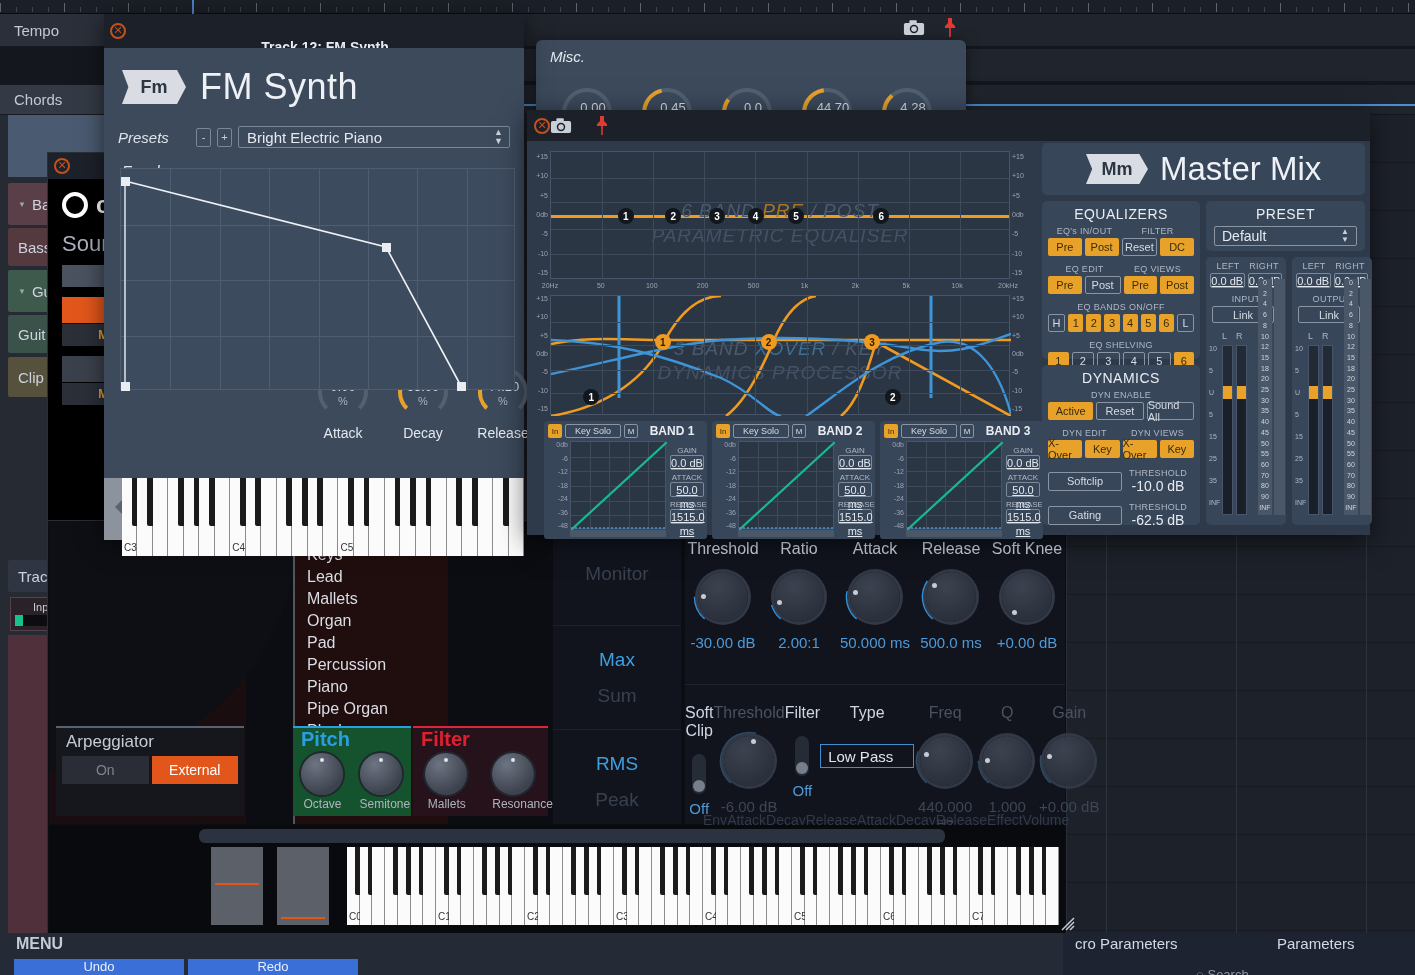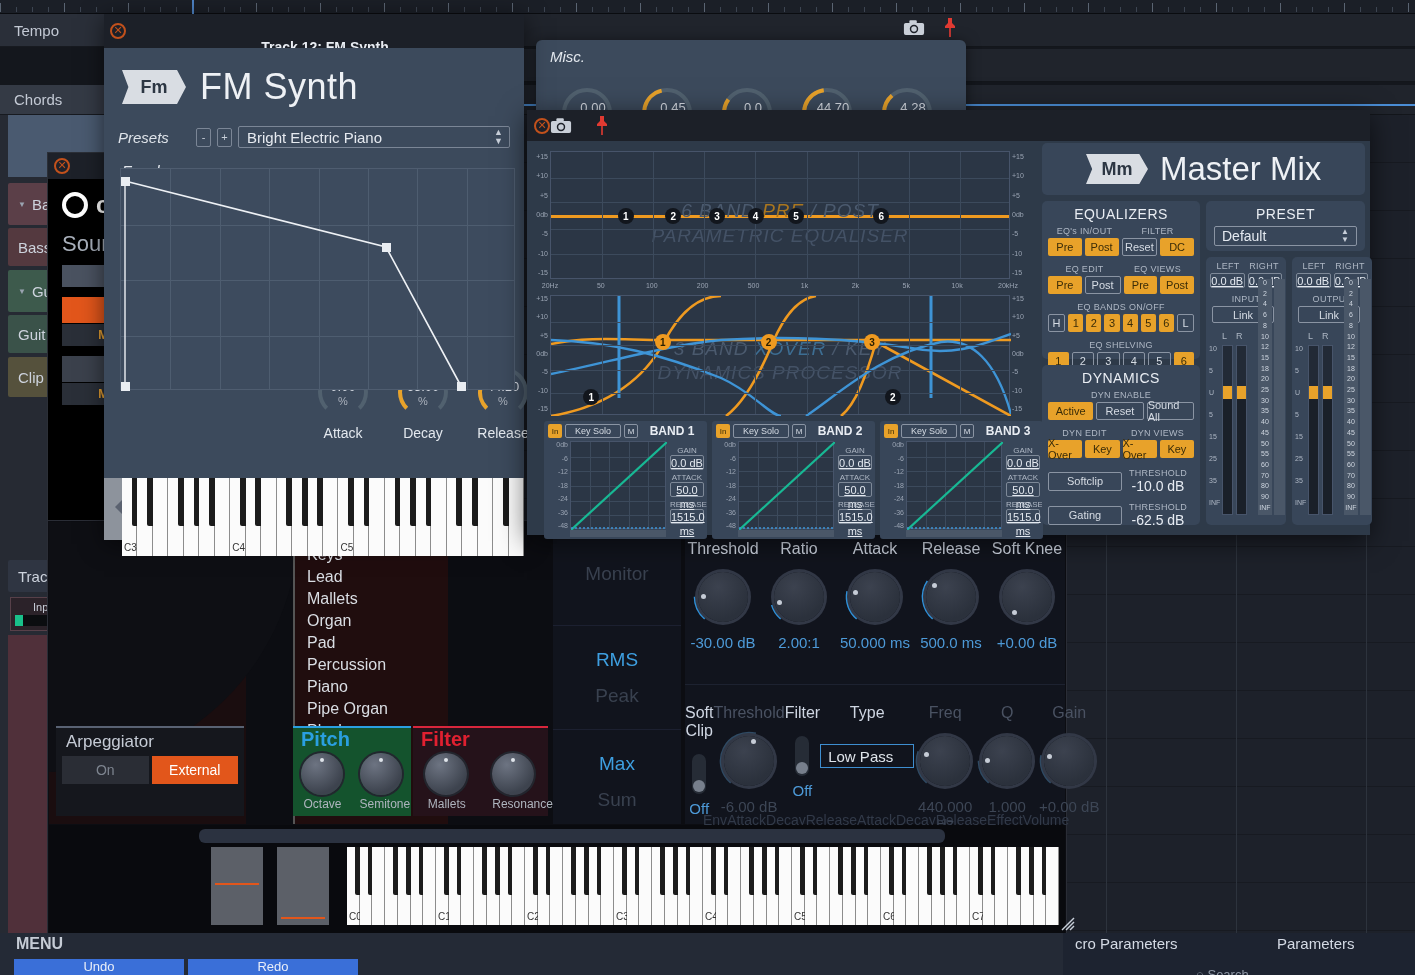--- a/index.html
+++ b/index.html
@@ -478,28 +478,28 @@
             </div>
         <div class="lb">Resonance</div>
       </div>
     </div>
   </div>
 
   <div class="mon">
     <div class="cell off">Monitor</div>
     <div class="cell">
       <div style="text-align:center">
+        <div class="on">Max</div>
+        <div class="off" style="margin-top:14px">Sum</div>
+      </div>
+    </div>
+    <div class="cell">
+      <div style="text-align:center">
         <div class="on">RMS</div>
         <div class="off" style="margin-top:14px">Peak</div>
-      </div>
-    </div>
-    <div class="cell">
-      <div style="text-align:center">
-        <div class="on">Max</div>
-        <div class="off" style="margin-top:14px">Sum</div>
       </div>
     </div>
   </div>
 
   <div class="comp">
     <div class="sect hdrrow" style="position: absolute; left: 0px; right: 0px; top: 18px; display: flex;" id="comp-row1">
           <div class="col">
             <div class="cl">Threshold</div>
             <div class="kb">
               <svg viewBox="0 0 62 62" width="62" height="62">

